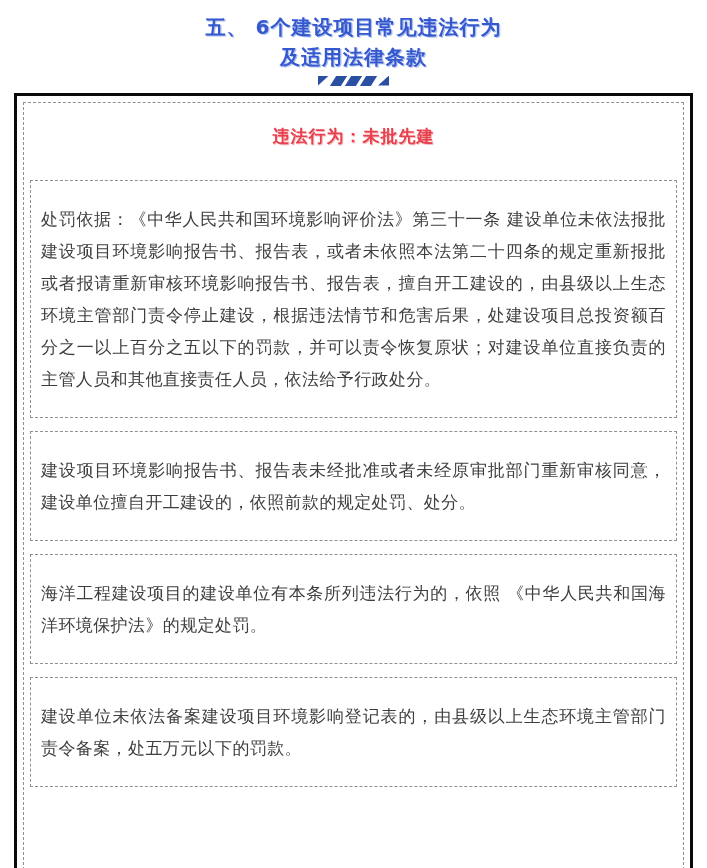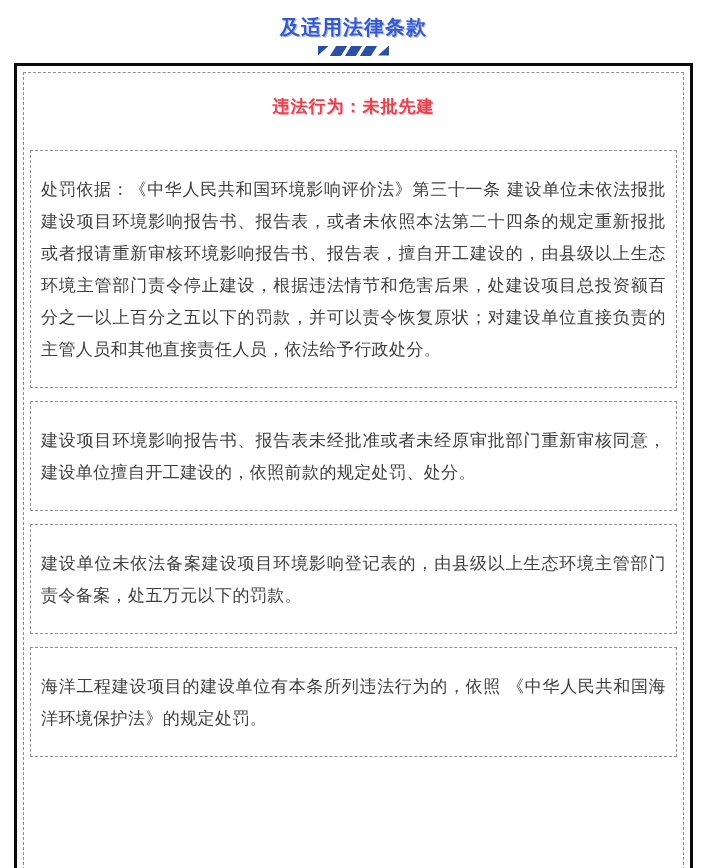--- a/index.html
+++ b/index.html
@@ -88,32 +88,33 @@
     letter-spacing: 0.4px;
     color: var(--body-text, #3E3E3E);
     text-align: justify;
     text-justify: inter-ideograph;
   }
 </style>
 </head>
 <body>
 
 <div class="title-wrap">
+  <div class="title-line">五、 6个建设项目常见违法行为</div>
   <div class="title-line">及适用法律条款</div>
   <div class="decoration">
     <span class="slash first"></span>
     <span class="slash"></span>
     <span class="slash"></span>
     <span class="slash"></span>
     <span class="slash last"></span>
   </div>
 </div>
 
 <div class="outer-box">
   <div class="outer-dashed">
     <div class="panel-header">违法行为：未批先建</div>
 
     <div class="law-box">处罚依据：《中华人民共和国环境影响评价法》第三十一条 建设单位未依法报批建设项目环境影响报告书、报告表，或者未依照本法第二十四条的规定重新报批或者报请重新审核环境影响报告书、报告表，擅自开工建设的，由县级以上生态环境主管部门责令停止建设，根据违法情节和危害后果，处建设项目总投资额百分之一以上百分之五以下的罚款，并可以责令恢复原状；对建设单位直接负责的主管人员和其他直接责任人员，依法给予行政处分。</div>
     <div class="law-box">建设项目环境影响报告书、报告表未经批准或者未经原审批部门重新审核同意，建设单位擅自开工建设的，依照前款的规定处罚、处分。</div>
+    <div class="law-box">海洋工程建设项目的建设单位有本条所列违法行为的，依照 《中华人民共和国海洋环境保护法》的规定处罚。</div>
     <div class="law-box">建设单位未依法备案建设项目环境影响登记表的，由县级以上生态环境主管部门责令备案，处五万元以下的罚款。</div>
-    <div class="law-box">海洋工程建设项目的建设单位有本条所列违法行为的，依照 《中华人民共和国海洋环境保护法》的规定处罚。</div>
   </div>
 </div>
 
 </body></html>

